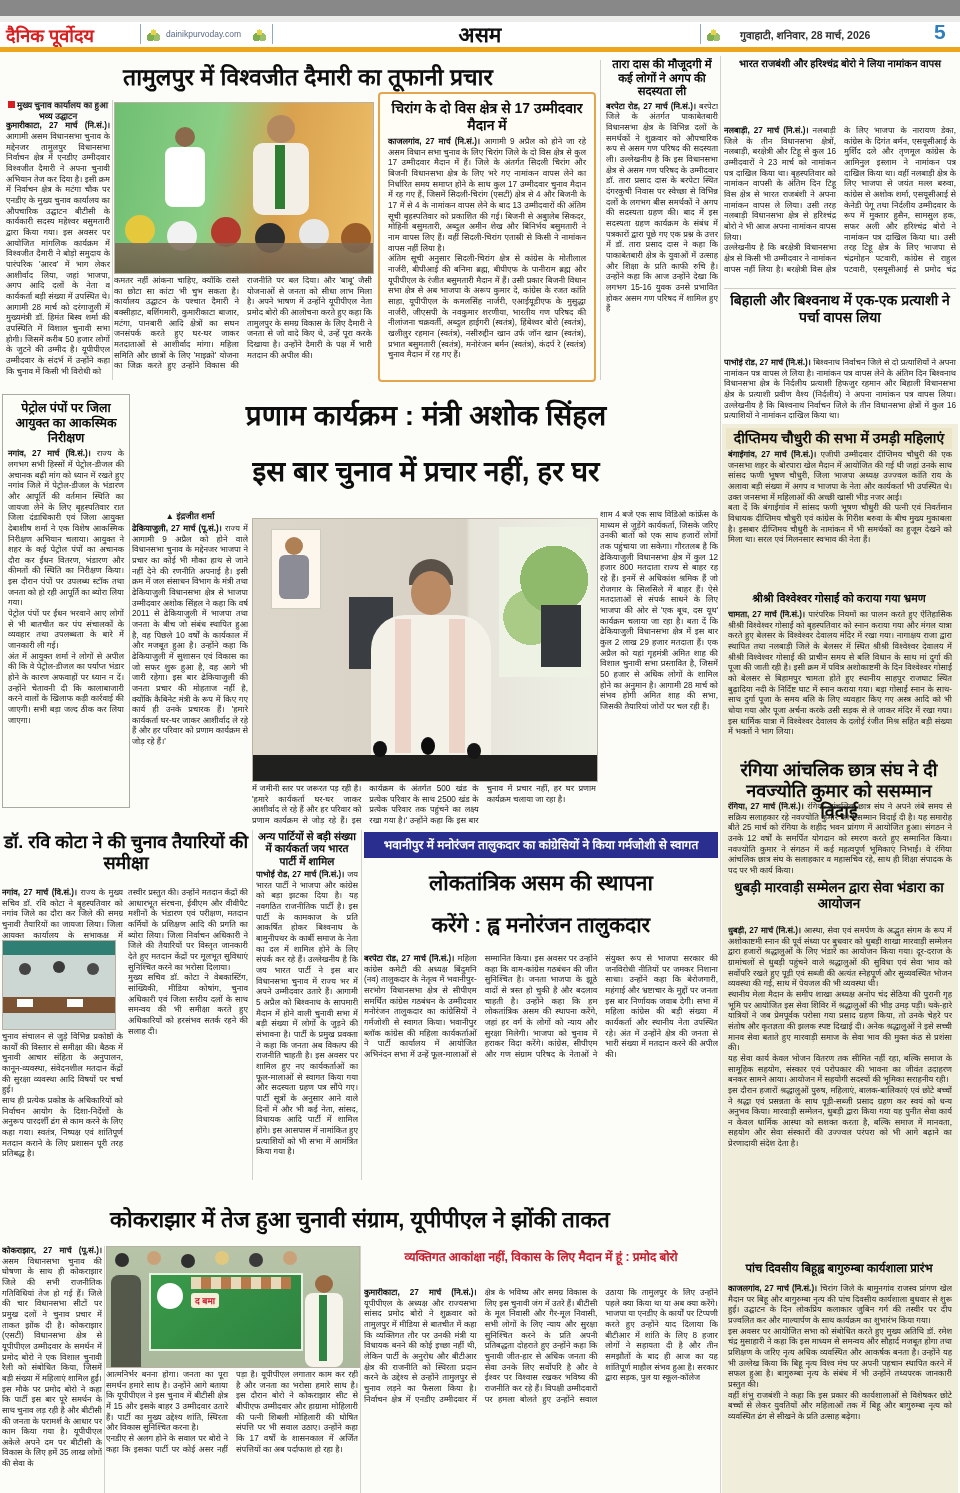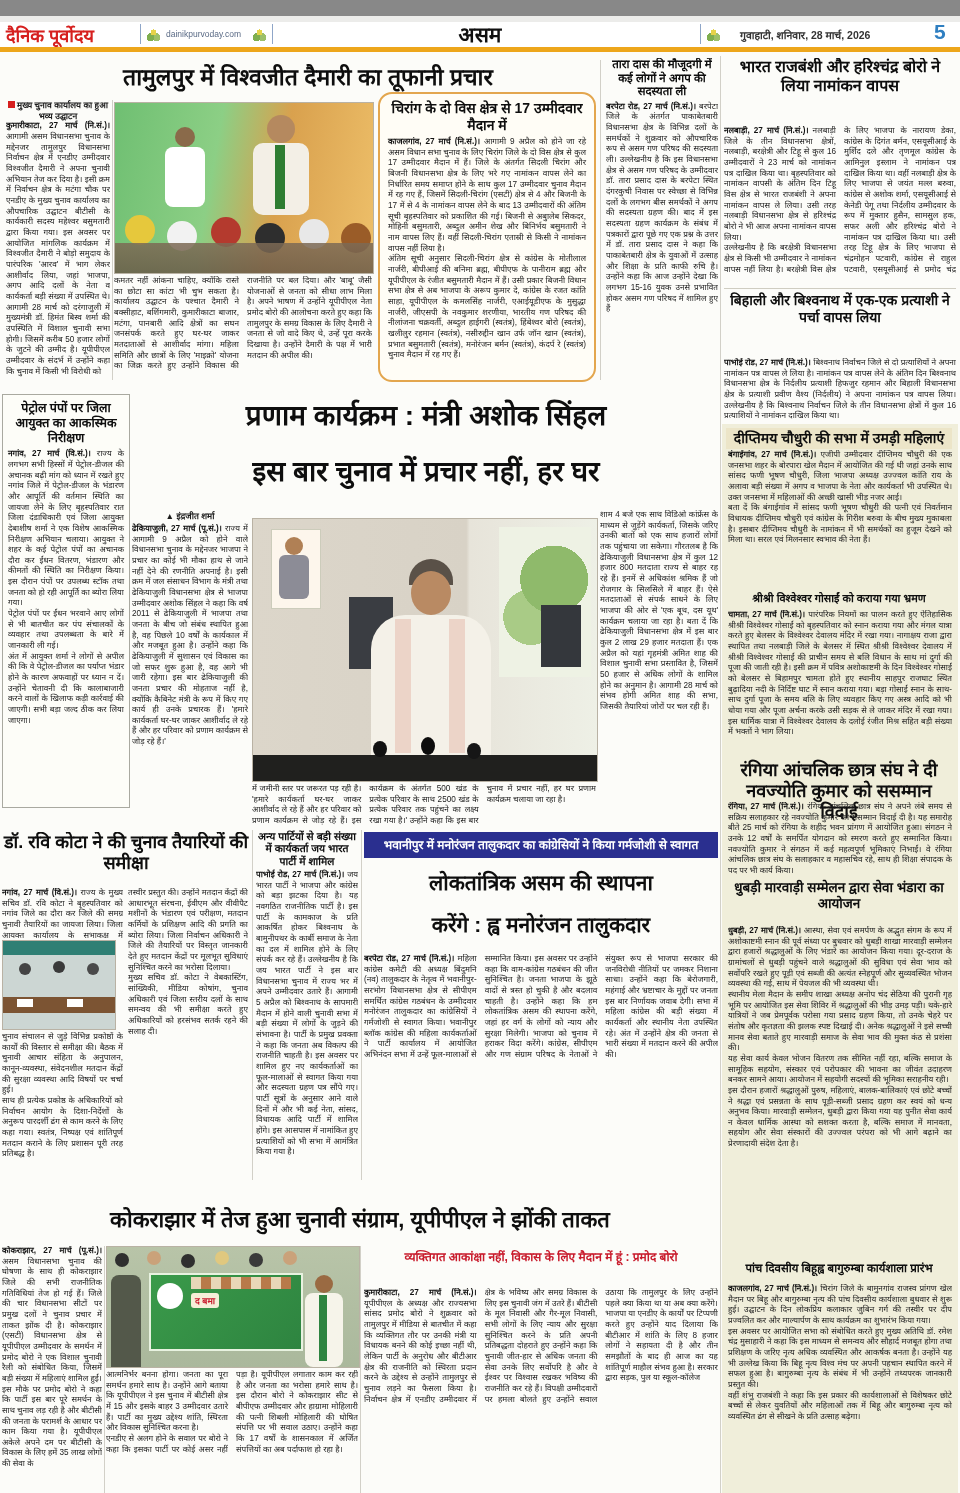--- a/index.html
+++ b/index.html
@@ -65,21 +65,21 @@
     <div class="pv" style="left:52px;top:118px;width:30px;height:30px;border-radius:50%;background:#f2f2f2;"></div>
     <div class="pv" style="left:96px;top:114px;width:30px;height:30px;border-radius:50%;background:#b43a2e;"></div>
     <div class="pv" style="left:140px;top:120px;width:30px;height:30px;border-radius:50%;background:#2e2e2e;"></div>
     <div class="pv" style="left:184px;top:116px;width:30px;height:30px;border-radius:50%;background:#e8e8e8;"></div>
     <div class="pv" style="left:226px;top:120px;width:30px;height:30px;border-radius:50%;background:#9a5c28;"></div>
     <div class="pv" style="left:0;top:140px;width:258px;height:30px;background:linear-gradient(0deg,#6a5a48,#7d6a55);opacity:.85;"></div>
   </div>
 
   <div class="b bd cols2" style="left:114px;top:260px;width:258px;height:104px;"><span>कमतर नहीं आंकना चाहिए, क्योंकि रास्ते का छोटा सा कांटा भी चुभ सकता है। कार्यालय उद्घाटन के पश्चात दैमारी ने बक्सीहाट, बशिंगमारी, कुमारीकाटा बाजार, मटंगा, पानबारी आदि क्षेत्रों का सघन जनसंपर्क करते हुए घर-घर जाकर मतदाताओं से आशीर्वाद मांगा। महिला समिति और छात्रों के लिए 'माइक्रो' योजना का जिक्र करते हुए उन्होंने विकास की राजनीति पर बल दिया।</span> <span>और 'बाबू' जैसी योजनाओं से जनता को सीधा लाभ मिला है। अपने भाषण में उन्होंने यूपीपीएल नेता प्रमोद बोरो की आलोचना करते हुए कहा कि तामुलपुर के समग्र विकास के लिए दैमारी ने जनता से जो वादे किए थे, उन्हें पूरा करके दिखाया है। उन्होंने दैमारी के पक्ष में भारी मतदान की अपील की।</span></div>
 
-  <div class="b" style="left:378px;top:76px;width:218px;height:290px;border:2px solid #e3a64e;border-radius:14px;background:#fffdf6;padding:6px 8px;box-sizing:border-box;">
+  <div class="b" style="left:378px;top:76px;width:218px;height:290px;border:2px solid #e3a64e;border-radius:4px;background:#fffdf6;padding:6px 8px;box-sizing:border-box;">
     <div class="hl" style="font-size:14px;margin-bottom:4px;"><span>चिरांग के दो विस क्षेत्र से 17 उम्मीदवार मैदान में</span></div>
     <div class="bd"><span class="dl">काजलगांव, 27 मार्च (नि.सं.)।</span> <span>आगामी 9 अप्रैल को होने जा रहे असम विधान सभा चुनाव के लिए चिरांग जिले के दो विस क्षेत्र से कुल 17 उम्मीदवार मैदान में हैं। जिले के अंतर्गत सिदली चिरांग और बिजनी विधानसभा क्षेत्र के लिए भरे गए नामांकन वापस लेने का निर्धारित समय समाप्त होने के साथ कुल 17 उम्मीदवार चुनाव मैदान में रह गए हैं, जिसमें सिदली-चिरांग (एसटी) क्षेत्र से 4 और बिजनी के 17 में से 4 के नामांकन वापस लेने के बाद 13 उम्मीदवारों की अंतिम सूची बृहस्पतिवार को प्रकाशित की गई। बिजनी से अबुालेब सिकदर, मोहिनी बसुमतारी, अब्दुल अमीन शेख और बिनिर्भय बसुमतारी ने नाम वापस लिए हैं। वहीं सिदली-चिरांग एतास्री से किसी ने नामांकन वापस नहीं लिया है।
 अंतिम सूची अनुसार सिदली-चिरांग क्षेत्र से कांग्रेस के मोतीलाल नार्जरी, बीपीआई की बनिमा ब्रह्म, बीपीएफ के पानीराम ब्रह्म और यूपीपीएल के रंजीत बसुमतारी मैदान में हैं। उसी प्रकार बिजनी विधान सभा क्षेत्र से अब भाजपा के अरूप कुमार दे, कांग्रेस के रजत कांति साहा, यूपीपीएल के कमलसिंह नार्जरी, एआईयूडीएफ के मुसुद्धा नार्जरी, जीएसपी के नवकुमार शरणीया, भारतीय गण परिषद की नीलांजना चक्रवर्ती, अब्दुल हाईगरी (स्वतंत्र), हिंबेश्वर बोरो (स्वतंत्र), खलीलुर रहमान (स्वतंत्र), नसीरुद्दीन खान उर्फ जॉन खान (स्वतंत्र), प्रभात बसुमतारी (स्वतंत्र), मनोरंजन बर्मन (स्वतंत्र), कंदर्प रे (स्वतंत्र) चुनाव मैदान में रह गए हैं।</span></div>
   </div>
 
   <div class="b" style="left:606px;top:42px;width:112px;height:324px;">
     <div class="hl" style="font-size:11.5px;margin-bottom:3px;"><span>तारा दास की मौजूदगी में कई लोगों ने अगप की सदस्यता ली</span></div>
     <div class="bd"><span class="dl">बरपेटा रोड, 27 मार्च (नि.सं.)।</span> <span>बरपेटा जिले के अंतर्गत पाकाबेतबारी विधानसभा क्षेत्र के विभिन्न दलों के समर्थकों ने शुक्रवार को औपचारिक रूप से असम गण परिषद की सदस्यता ली। उल्लेखनीय है कि इस विधानसभा क्षेत्र से असम गण परिषद के उम्मीदवार डॉ. तारा प्रसाद दास के बरपेटा स्थित दंगरकुची निवास पर स्वेच्छा से विभिन्न दलों के लगभग बीस समर्थकों ने अगप की सदस्यता ग्रहण की। बाद में इस सदस्यता ग्रहण कार्यक्रम के संबंध में पत्रकारों द्वारा पूछे गए एक प्रश्न के उत्तर में डॉ. तारा प्रसाद दास ने कहा कि पाकाबेतबारी क्षेत्र के युवाओं में उत्साह और शिक्षा के प्रति काफी रुचि है। उन्होंने कहा कि आज उन्होंने देखा कि लगभग 15-16 युवक उनसे प्रभावित होकर असम गण परिषद में शामिल हुए हैं</span></div>
   </div>
 
@@ -175,21 +175,21 @@
     <div class="pv" style="left:208px;top:28px;width:18px;height:18px;border-radius:50%;background:#9a6a42;"></div>
     <div class="pv" style="left:198px;top:46px;width:38px;height:74px;border-radius:8px;background:#f6f4ea;"></div>
     <div class="pv" style="left:212px;top:48px;width:8px;height:66px;background:#2e8440;"></div>
   </div>
 
   <div class="b" style="left:364px;top:1234px;width:354px;height:34px;color:#c81a2b;font-weight:800;font-size:12px;text-align:center;line-height:1.3;"><span>व्यक्तिगत आकांक्षा नहीं, विकास के लिए मैदान में हूं : प्रमोद बोरो</span></div>
   <div class="b bd cols3" style="left:364px;top:1272px;width:354px;height:214px;"><span class="dl">कुमारीकाटा, 27 मार्च (नि.सं.)।</span> <span>यूपीपीएल के अध्यक्ष और राज्यसभा सांसद प्रमोद बोरो ने शुक्रवार को तामुलपुर में मीडिया से बातचीत में कहा कि व्यक्तिगत तौर पर उनकी मंत्री या विधायक बनने की कोई इच्छा नहीं थी, लेकिन पार्टी के अनुरोध और बीटीआर क्षेत्र की राजनीति को स्थिरता प्रदान करने के उद्देश्य से उन्होंने तामुलपुर से चुनाव लड़ने का फैसला किया है। निर्वाचन क्षेत्र में एनडीए उम्मीदवार में क्षेत्र के भविष्य और समग्र विकास के लिए इस चुनावी जंग में उतरे हैं। बीटीसी के मूल निवासी और गैर-मूल निवासी, सभी लोगों के लिए न्याय और सुरक्षा सुनिश्चित करने के प्रति अपनी प्रतिबद्धता दोहराते हुए उन्होंने कहा कि चुनावी जीत-हार से अधिक जनता की सेवा उनके लिए सर्वोपरि है और वे ईश्वर पर विश्वास रखकर भविष्य की राजनीति कर रहे हैं। विपक्षी उम्मीदवारों पर हमला बोलते हुए उन्होंने सवाल उठाया कि तामुलपुर के लिए उन्होंने पहले क्या किया था या अब क्या करेंगे। भाजपा या एनडीए के कार्यों पर टिप्पणी करते हुए उन्होंने याद दिलाया कि बीटीआर में शांति के लिए 8 हजार लोगों ने सहायता दी है और तीन समझौतों के बाद ही आज का यह शांतिपूर्ण माहौल संभव हुआ है। सरकार द्वारा सड़क, पुल या स्कूल-कॉलेज</span></div>
   <div class="b bd cols2" style="left:106px;top:1354px;width:252px;height:132px;"><span>आत्मनिर्भर बनना होगा। जनता का पूरा समर्थन हमारे साथ है। उन्होंने आगे बताया कि यूपीपीएल ने इस चुनाव में बीटीसी क्षेत्र में 15 और इसके बाहर 3 उम्मीदवार उतारे हैं। पार्टी का मुख्य उद्देश्य शांति, स्थिरता और विकास सुनिश्चित करना है।
 एनडीए से अलग होने के सवाल पर बोरो ने कहा कि इसका पार्टी पर कोई असर नहीं पड़ा है। यूपीपीएल लगातार काम कर रही है और जनता का भरोसा हमारे साथ है। इस दौरान बोरो ने कोकराझार सीट से बीपीएफ उम्मीदवार और हाग्रामा मोहिलारी की पत्नी शिबली मोहिलारी की घोषित संपत्ति पर भी सवाल उठाए। उन्होंने कहा कि 17 वर्षों के शासनकाल में अर्जित संपत्तियों का अब पर्दाफाश हो रहा है।</span></div>
 
-  <div class="b hl" style="left:724px;top:42px;width:232px;height:64px;font-size:16px;"><span>भारत राजबंशी और हरिश्चंद्र बोरो ने लिया नामांकन वापस</span></div>
+  <div class="b hl" style="left:724px;top:42px;width:232px;height:64px;font-size:10px;"><span>भारत राजबंशी और हरिश्चंद्र बोरो ने लिया नामांकन वापस</span></div>
   <div class="b bd cols2" style="left:724px;top:110px;width:232px;height:158px;"><span class="dl">नलबाड़ी, 27 मार्च (नि.सं.)।</span> <span>नलबाड़ी जिले के तीन विधानसभा क्षेत्रों, नलबाड़ी, बरक्षेत्री और टिहू से कुल 16 उम्मीदवारों ने 23 मार्च को नामांकन पत्र दाखिल किया था। बृहस्पतिवार को नामांकन वापसी के अंतिम दिन टिहू विस क्षेत्र से भारत राजबंशी ने अपना नामांकन वापस ले लिया। उसी तरह नलबाड़ी विधानसभा क्षेत्र से हरिश्चंद्र बोरो ने भी आज अपना नामांकन वापस लिया।
 उल्लेखनीय है कि बरक्षेत्री विधानसभा क्षेत्र से किसी भी उम्मीदवार ने नामांकन वापस नहीं लिया है। बरक्षेत्री विस क्षेत्र के लिए भाजपा के नारायण डेका, कांग्रेस के दिगंत बर्मन, एसयूसीआई के मुर्शिद दले और तृणमूल कांग्रेस के आमिनुल इस्लाम ने नामांकन पत्र दाखिल किया था। वहीं नलबाड़ी क्षेत्र के लिए भाजपा से जयंत मल्ल बरुवा, कांग्रेस से अशोक शर्मा, एसयूसीआई से केनेडी पेगू तथा निर्दलीय उम्मीदवार के रूप में मुक्तार हुसैन, सामसुल हक, सफर अली और हरिश्चंद्र बोरो ने नामांकन पत्र दाखिल किया था। उसी तरह टिहू क्षेत्र के लिए भाजपा से चंद्रमोहन पटवारी, कांग्रेस से राहुल पटवारी, एसयूसीआई से प्रमोद चंद्र भगवती तथा निर्दलीय उम्मीदवार के रूप में नारायण दत्त भुर्या और भारत राजबंशी ने जिला आयुक्त कार्यालय में नामांकन पत्र दाखिल किया था।</span></div>
 
   <div class="rule-h" style="left:724px;top:272px;width:232px;"></div>
 
   <div class="b hl" style="left:724px;top:276px;width:232px;height:62px;font-size:14px;"><span>बिहाली और बिश्वनाथ में एक-एक प्रत्याशी ने पर्चा वापस लिया</span></div>
   <div class="b bd" style="left:724px;top:342px;width:232px;height:62px;"><span class="dl">पाभोई रोड, 27 मार्च (नि.सं.)।</span> <span>बिश्वनाथ निर्वाचन जिले से दो प्रत्याशियों ने अपना नामांकन पत्र वापस ले लिया है। नामांकन पत्र वापस लेने के अंतिम दिन बिश्वनाथ विधानसभा क्षेत्र के निर्दलीय प्रत्याशी हिफजुर रहमान और बिहाली विधानसभा क्षेत्र के प्रत्याशी प्रवीण वैश्य (निर्दलीय) ने अपना नामांकन पत्र वापस लिया। उल्लेखनीय है कि बिश्वनाथ निर्वाचन जिले के तीन विधानसभा क्षेत्रों में कुल 16 प्रत्याशियों ने नामांकन दाखिल किया था।</span></div>
 
   <div class="b" style="left:722px;top:408px;width:236px;height:1072px;background:#f0eeda;">
     <div style="position:relative;width:100%;height:100%;">

